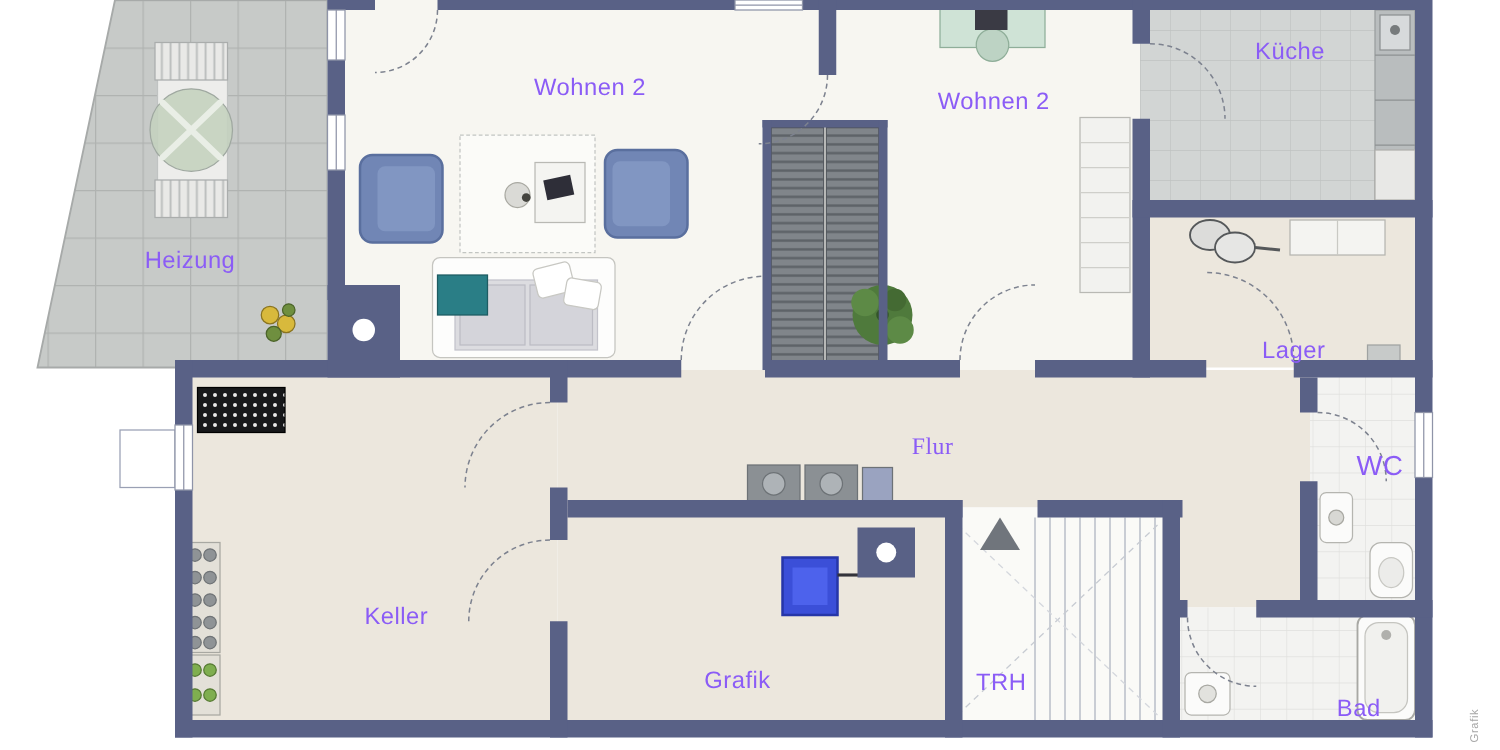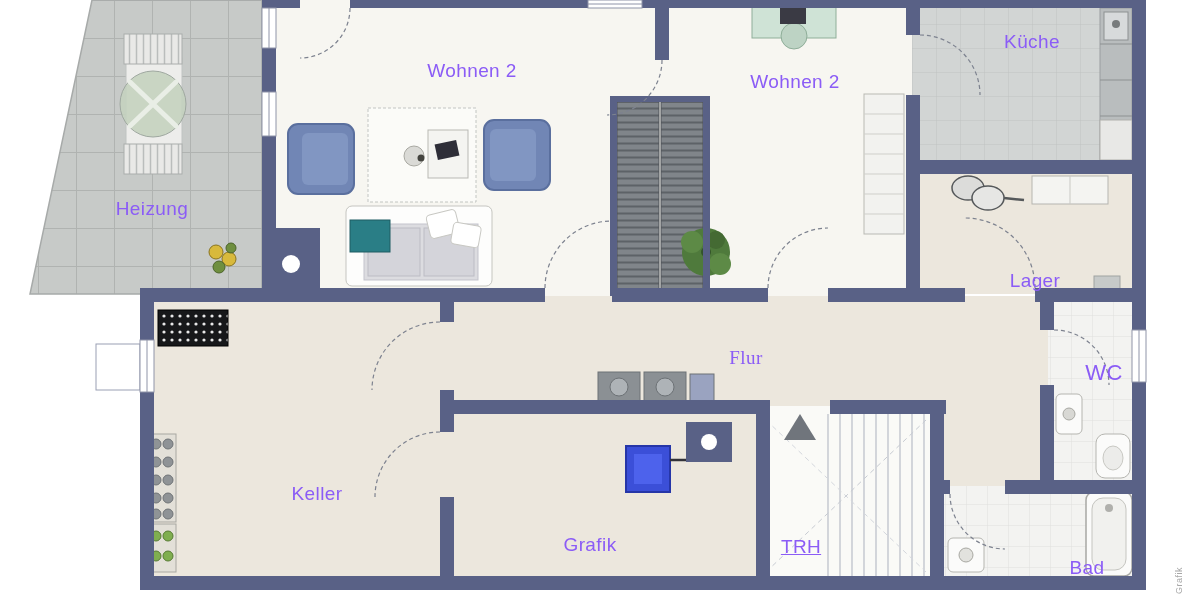--- a/index.html
+++ b/index.html
@@ -279,17 +279,17 @@
 
   <div class="room-label" style="left:152px;top:209px;">Heizung</div>
   <div class="room-label" style="left:472px;top:71px;">Wohnen 2</div>
   <div class="room-label" style="left:772px;top:82px;margin-left:23px;">Wohnen 2</div>
   <div class="room-label" style="left:1032px;top:42px;">Küche</div>
   <div class="room-label" style="left:1035px;top:233px;margin-top:48px;">Lager</div>
   <div class="room-label" style="left:746px;top:358px;font-family:Liberation Serif, serif;">Flur</div>
   <div class="room-label small" style="left:1104px;top:373px;">WC</div>
   <div class="room-label" style="left:293px;top:494px;margin-left:24px;">Keller</div>
   <div class="room-label" style="left:590px;top:545px;">Grafik</div>
-  <div class="room-label" style="left:801px;top:547px;text-decoration:underline;">TRH</div>
+  <div class="room-label" style="left:801px;top:547px;">TRH</div>
   <div class="room-label" style="left:1055px;top:568px;margin-left:32px;">Bad</div>
 
   <div class="watermark">Grafik</div>
 </div>
 
 </body></html>

